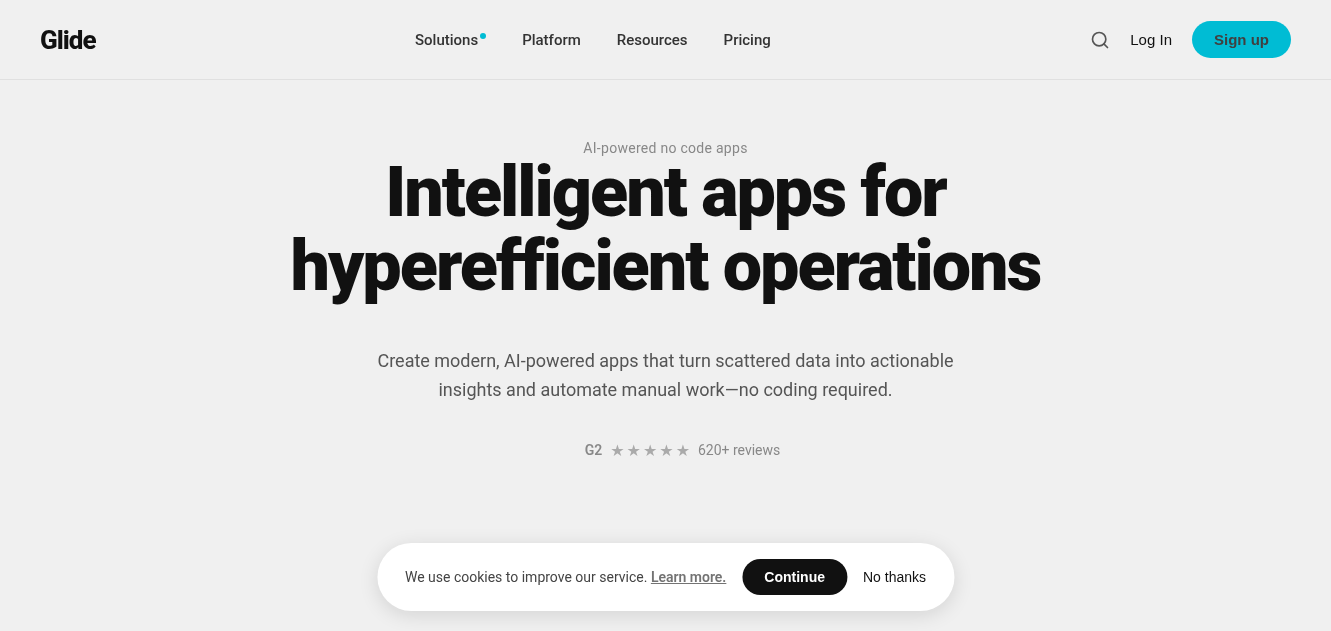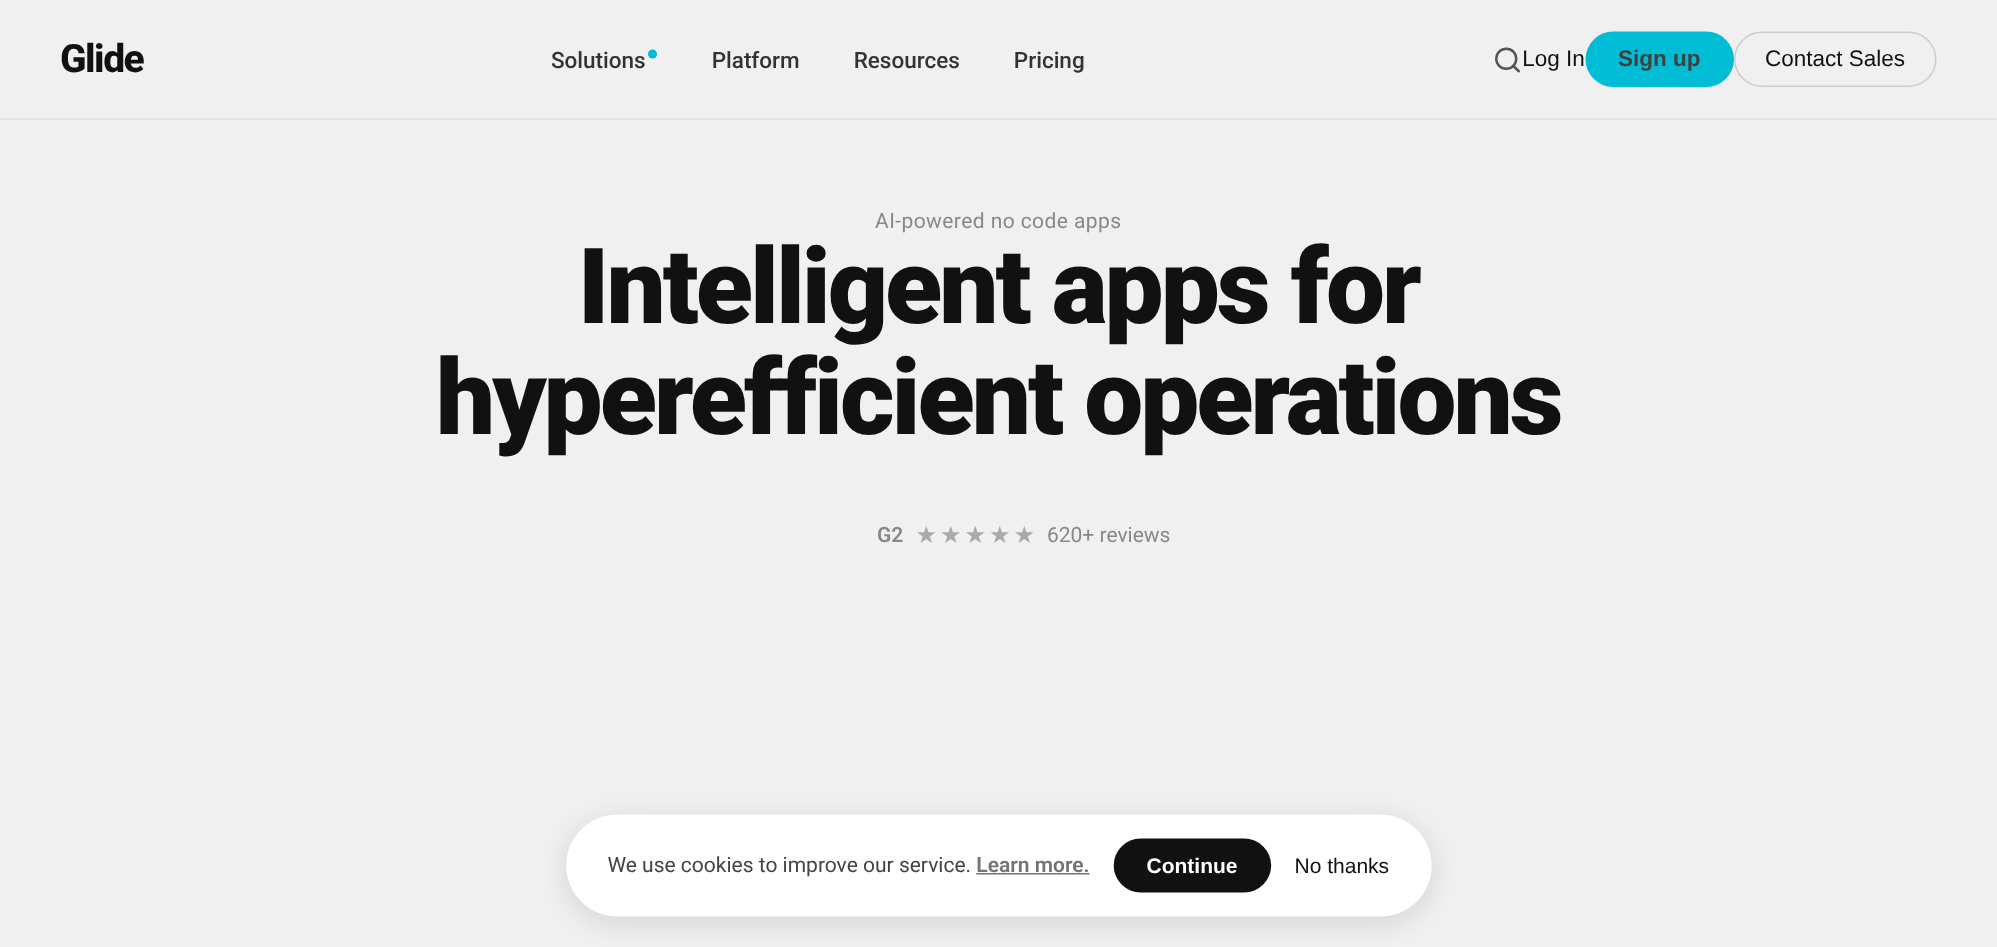--- a/index.html
+++ b/index.html
@@ -54,20 +54,21 @@
       height: 6px;
       background: #00bcd4;
       border-radius: 50%;
       vertical-align: super;
       margin-left: 2px;
     }
 
     .navbar-actions {
       display: flex;
       align-items: center;
+      gap: 20px;
     }
 
     .search-icon-btn {
       background: none;
       border: none;
       cursor: pointer;
       color: #555;
       font-size: 18px;
       display: flex;
       align-items: center;
@@ -258,30 +259,30 @@
 
   <div class="navbar-actions">
     <button class="search-icon-btn">
       <svg width="20" height="20" viewBox="0 0 24 24" fill="none" stroke="#555" stroke-width="2" stroke-linecap="round" stroke-linejoin="round">
         <circle cx="11" cy="11" r="8"></circle>
         <line x1="21" y1="21" x2="16.65" y2="16.65"></line>
       </svg>
     </button>
     <button class="login-btn">Log In</button>
     <button class="signup-btn">Sign up</button>
-    <button class="contact-btn">Contact Sales</button>
   </div>
 </nav>
 
 <section class="hero">
   <p class="hero-subtitle">AI-powered no code apps</p>
   <h1 class="hero-title">
     <span>Intelligent apps for</span><br>
     <span>hyperefficient operations</span>
   </h1>
+  <p class="hero-description">Create modern, AI-powered apps that turn scattered data into actionable insights and automate manual work—no coding required.</p>
 
   <div class="g2-row">
     <span class="g2-label">G2</span>
     <div class="stars">
       <span class="star filled">★</span>
       <span class="star filled">★</span>
       <span class="star filled">★</span>
       <span class="star filled">★</span>
       <span class="star">★</span>
     </div>

